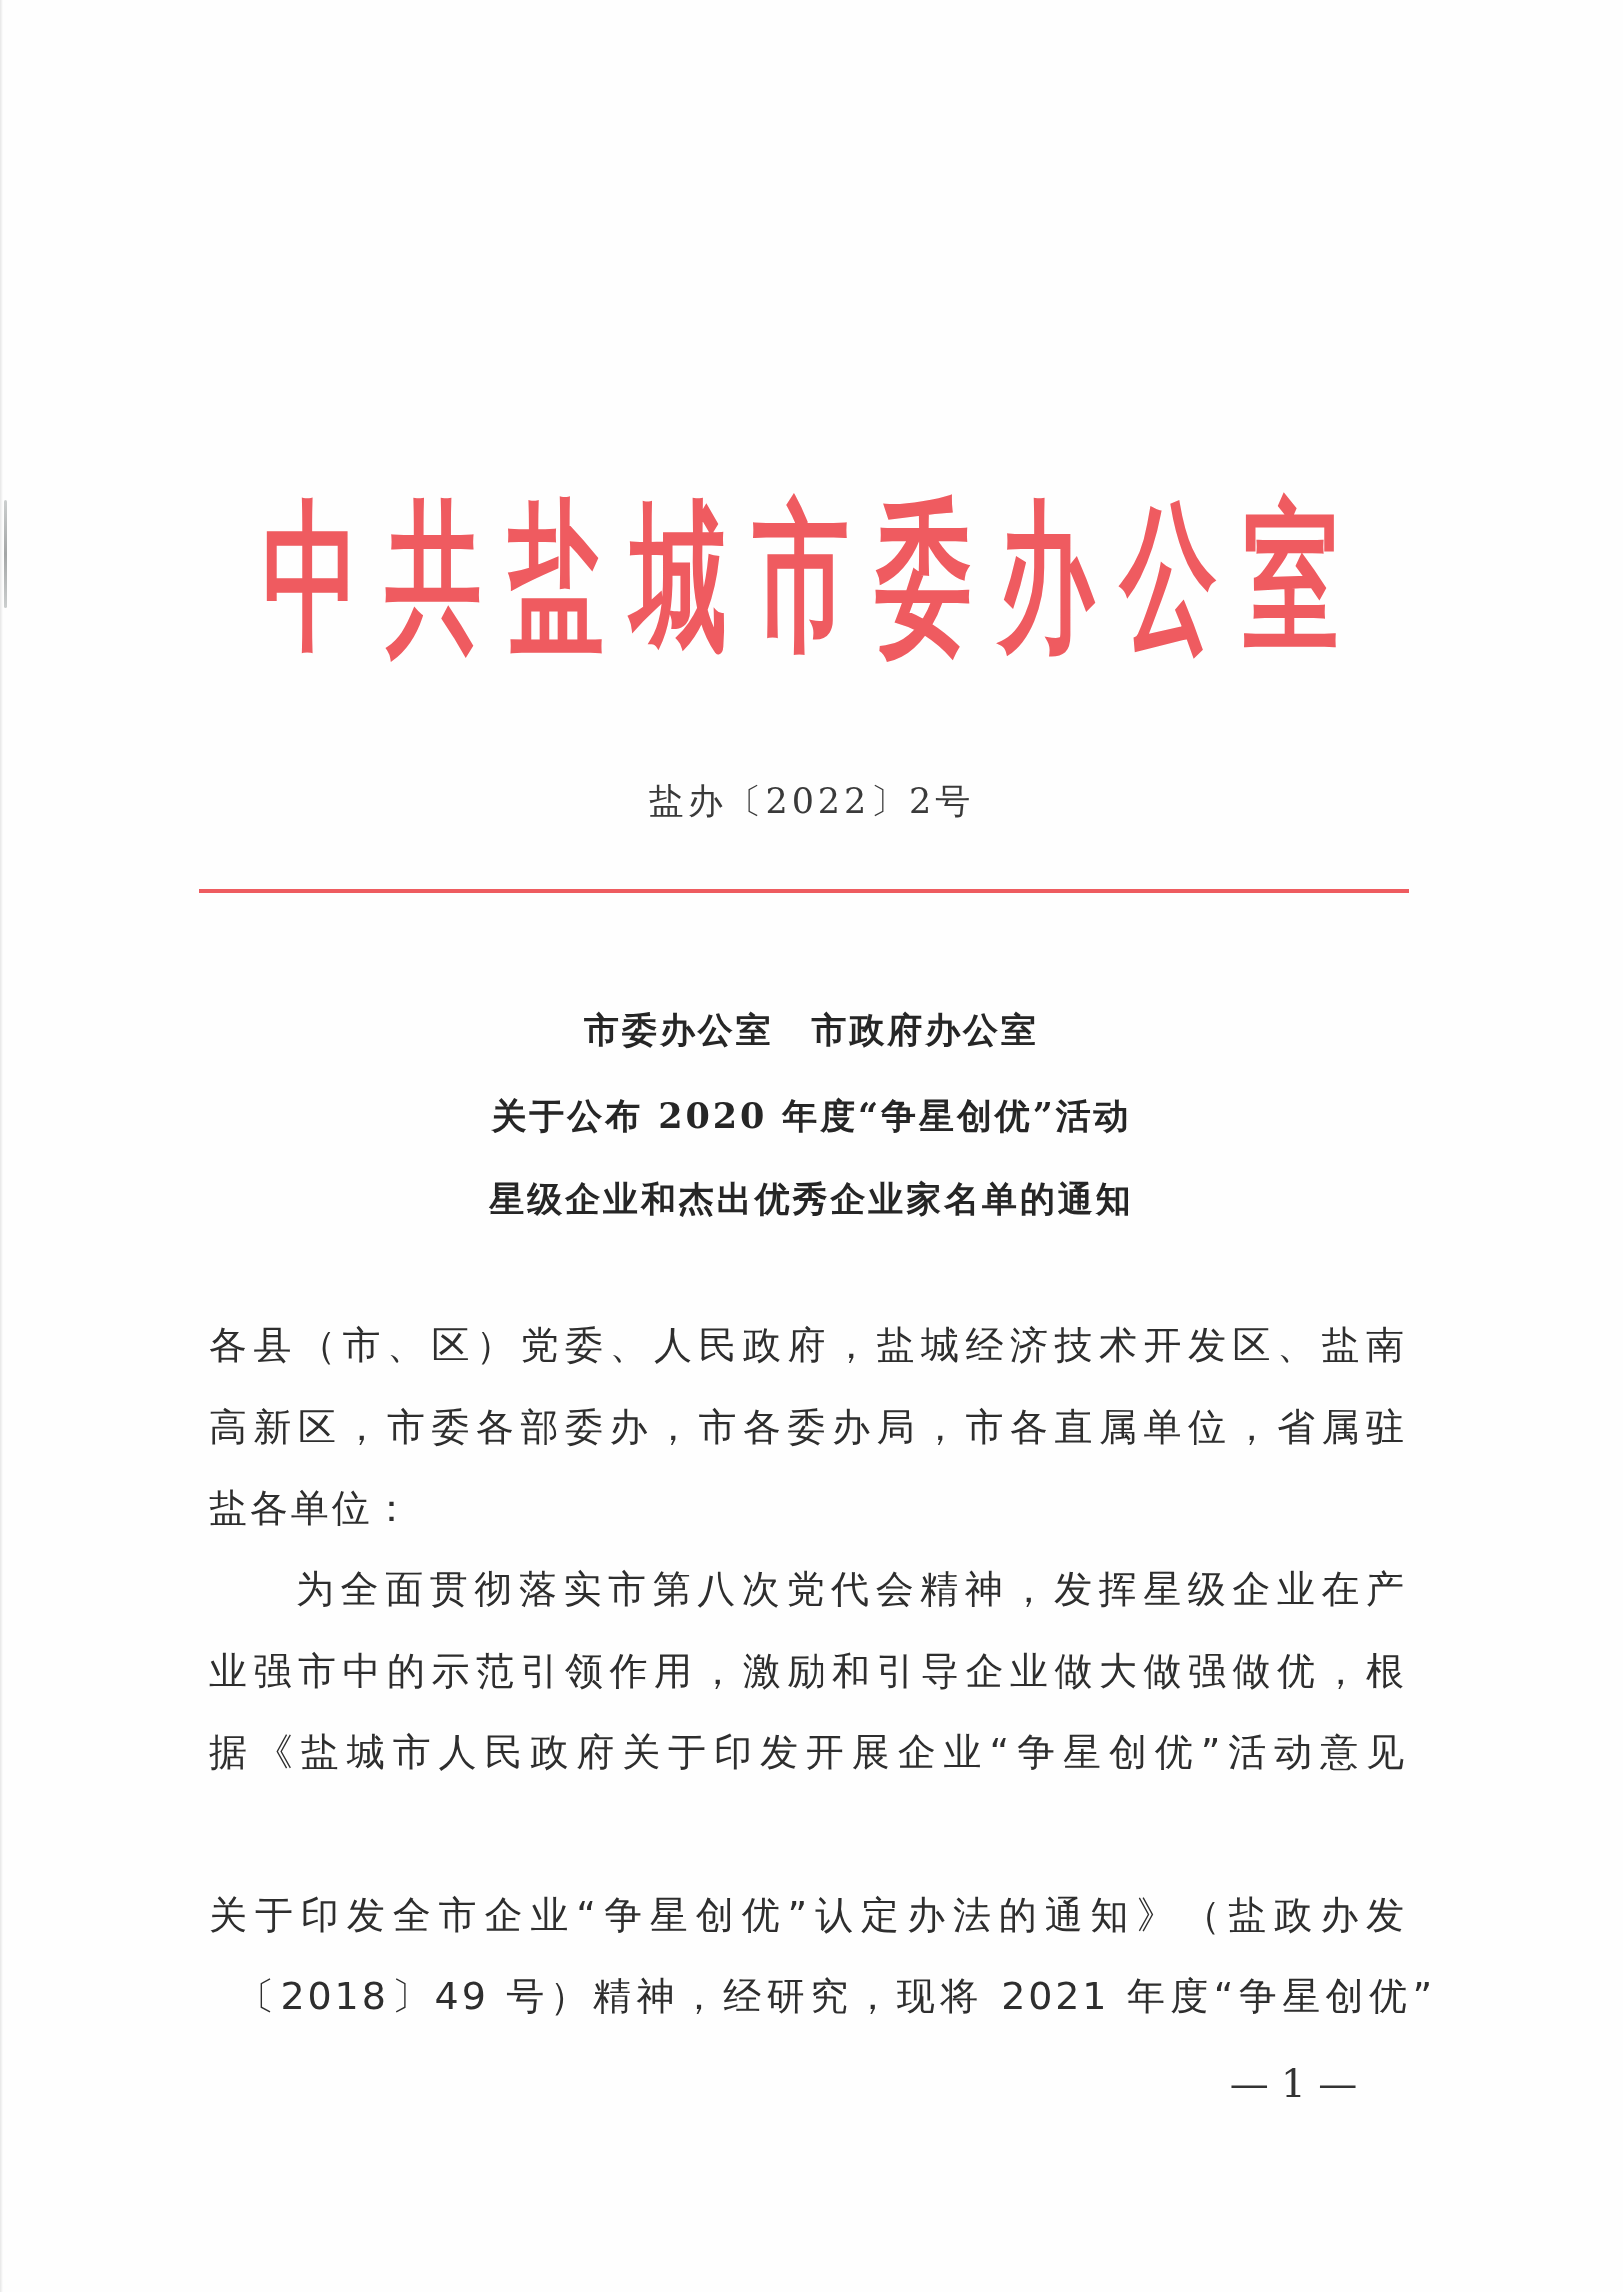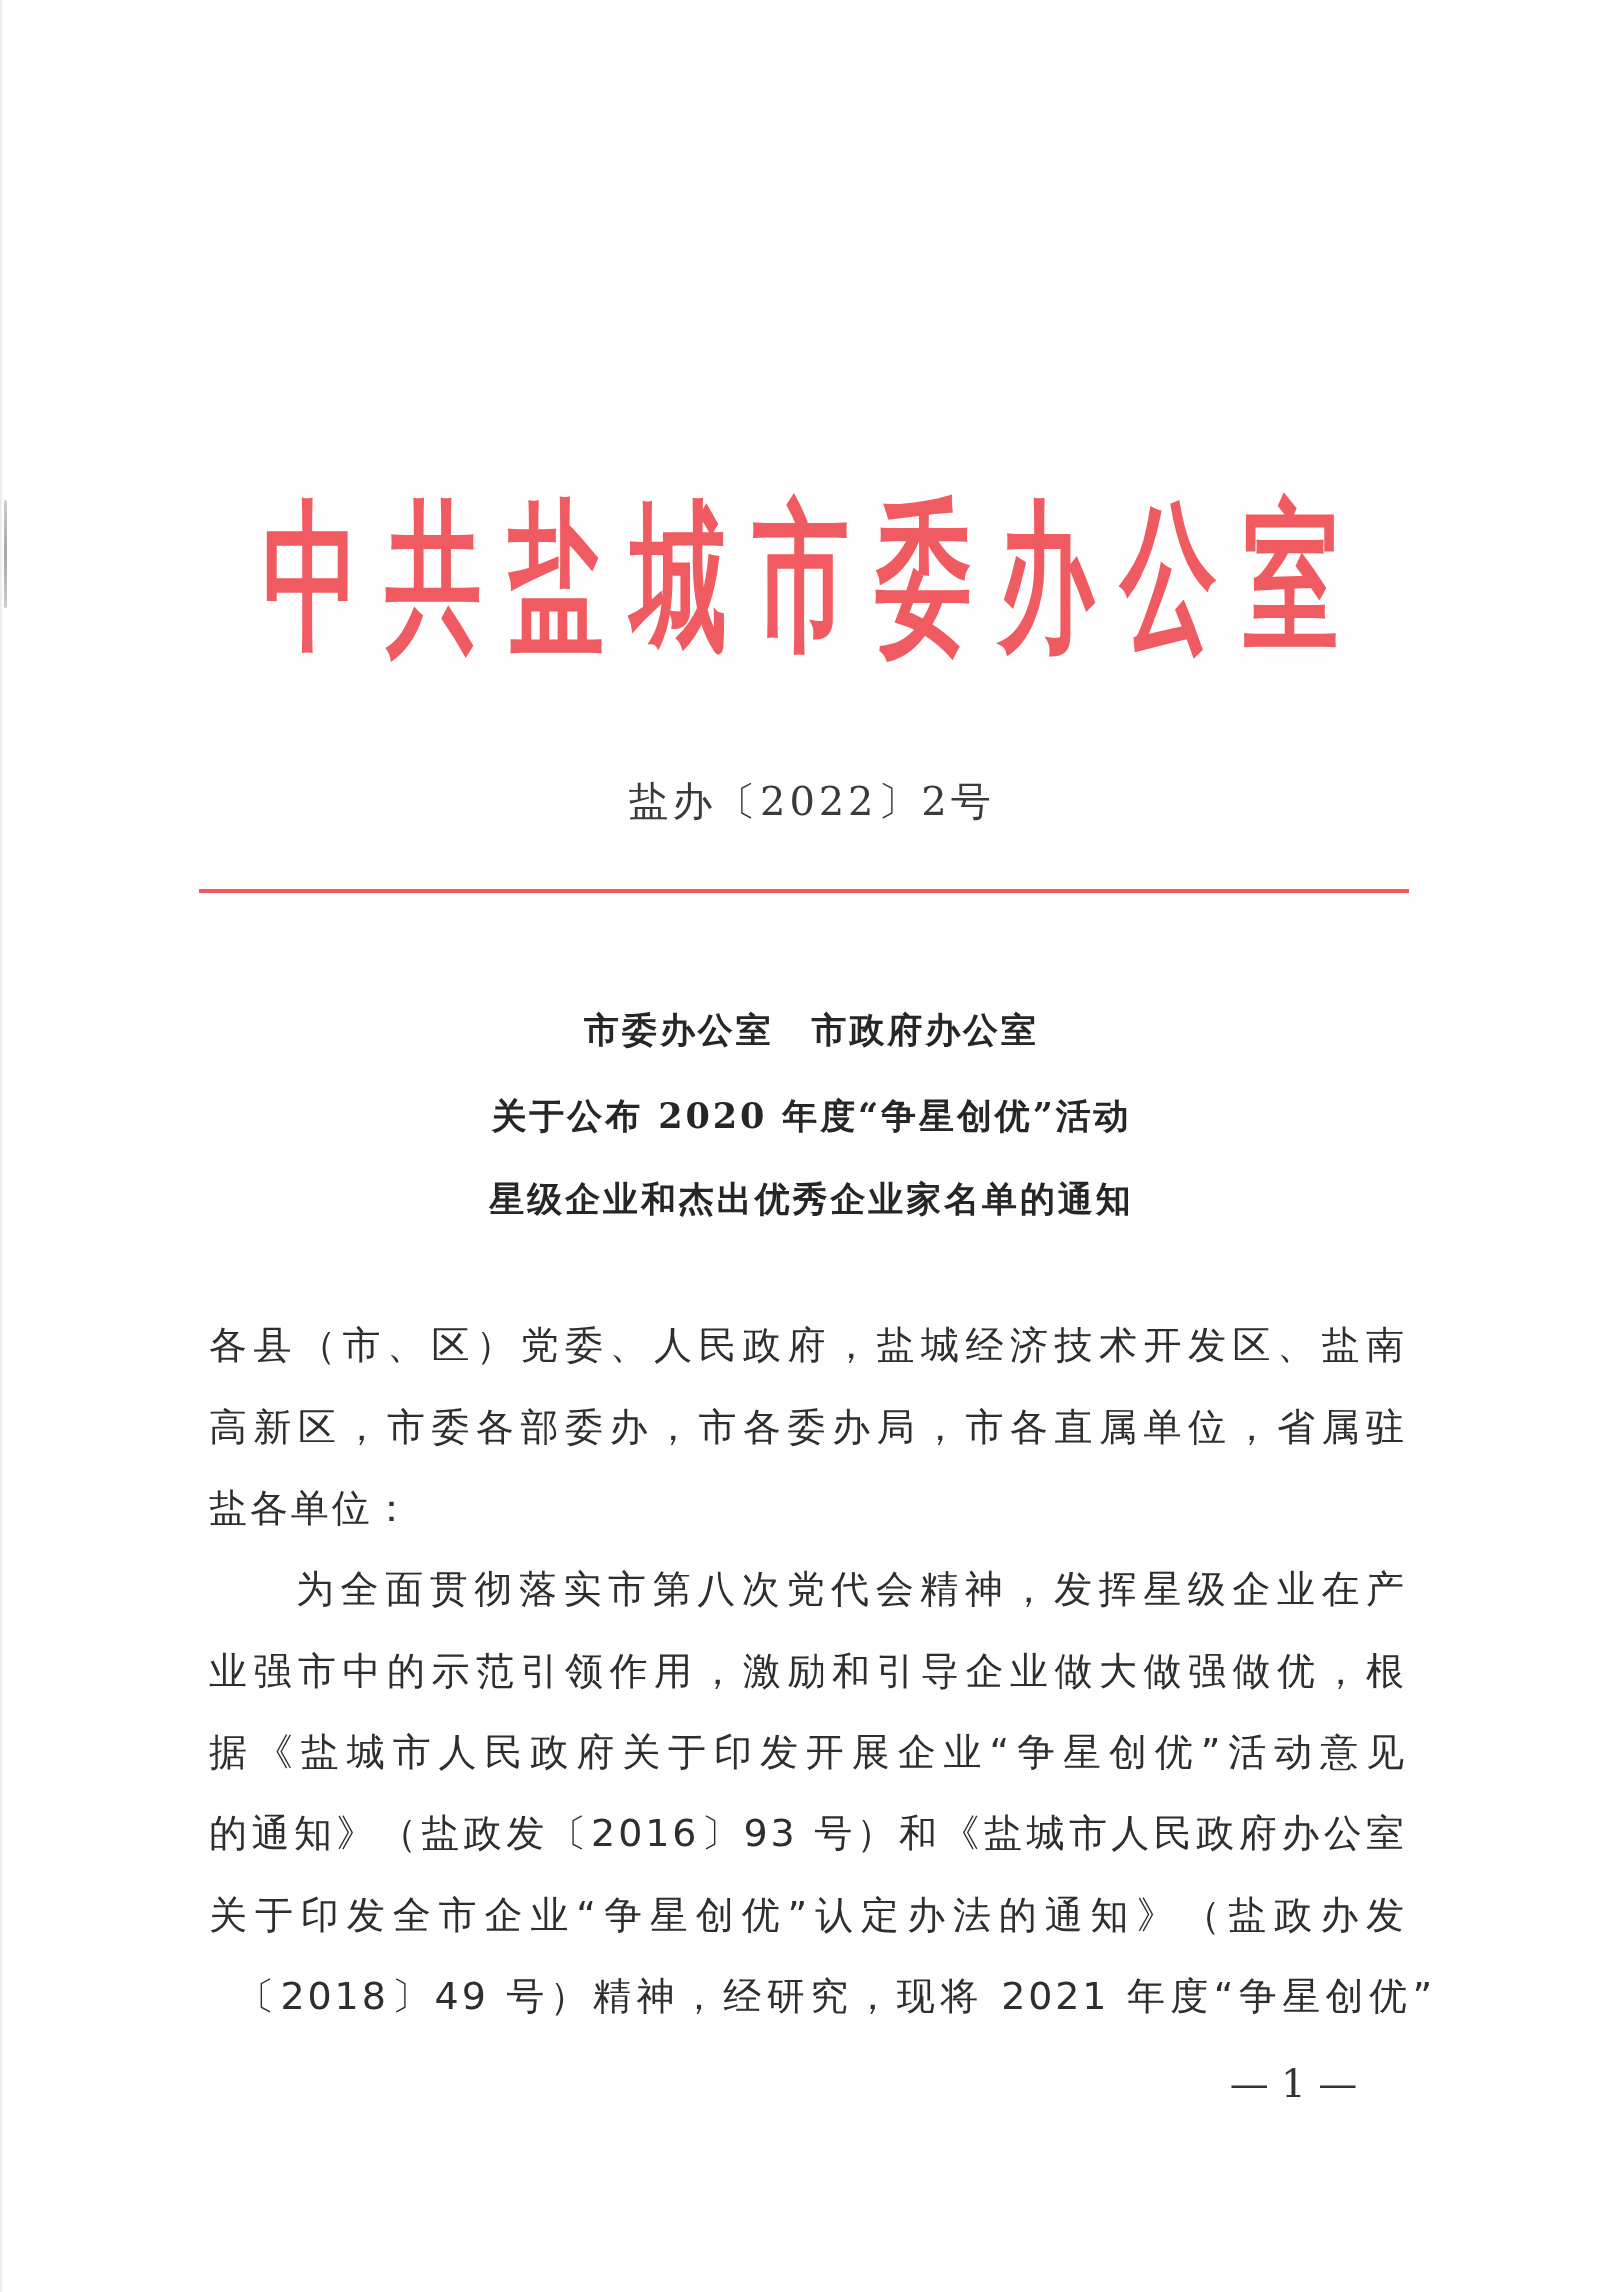--- a/index.html
+++ b/index.html
@@ -32,21 +32,21 @@
     font-weight: bold;
     font-size: 96px;
     line-height: 96px;
     transform: scaleY(1.68);
     transform-origin: center center;
     width: 108px; text-align: center;
   }
   .docno {
     position: absolute; left: 0; width: 1623px; top: 780px;
     text-align: center;
-    font-size: 40px; line-height: 43px; color: #3a3a3a;
+    font-size: 35px; line-height: 43px; color: #3a3a3a;
     letter-spacing: 3.9px;
   }
   .red-rule {
     position: absolute; left: 199px; top: 889px; width: 1210px; height: 3.9px;
     background: #ee5c60;
   }
   .title-line {
     position: absolute; left: 0; width: 1623px; text-align: center;
     font-family: "DejaVu Serif", "Liberation Serif", serif;
     font-weight: bold; font-size: 35px; line-height: 63px;
@@ -98,19 +98,18 @@
   <div class="title-line t2">关于公布 2020 年度“争星创优”活动</div>
   <div class="title-line t3">星级企业和杰出优秀企业家名单的通知</div>
 
   <div class="body-line" style="top:1322px;">各县（市、区）党委、人民政府，盐城经济技术开发区、盐南</div>
   <div class="body-line last" style="top:1485px;">盐各单位：</div>
   <div class="body-line" style="top:1404px;">高新区，市委各部委办，市各委办局，市各直属单位，省属驻</div>
 
   <div class="body-line indent" style="top:1566px;">为全面贯彻落实市第八次党代会精神，发挥星级企业在产</div>
   <div class="body-line" style="top:1648px;">业强市中的示范引领作用，激励和引导企业做大做强做优，根</div>
   <div class="body-line" style="top:1729px;">据《盐城市人民政府关于印发开展企业“争星创优”活动意见</div>
-  <div class="body-line" style="top:1810px;">的通知》（盐政发〔2016〕93 号）和《盐城市人民政府办公室</div>
   <div class="body-line" style="top:1892px;">关于印发全市企业“争星创优”认定办法的通知》（盐政办发</div>
   <div class="body-line" style="top:1973px;margin-left:28px;">〔2018〕49 号）精神，经研究，现将 2021 年度“争星创优”</div>
 
   <div class="page-number">— 1 —</div>
 </div>
 
 
 </body></html>

